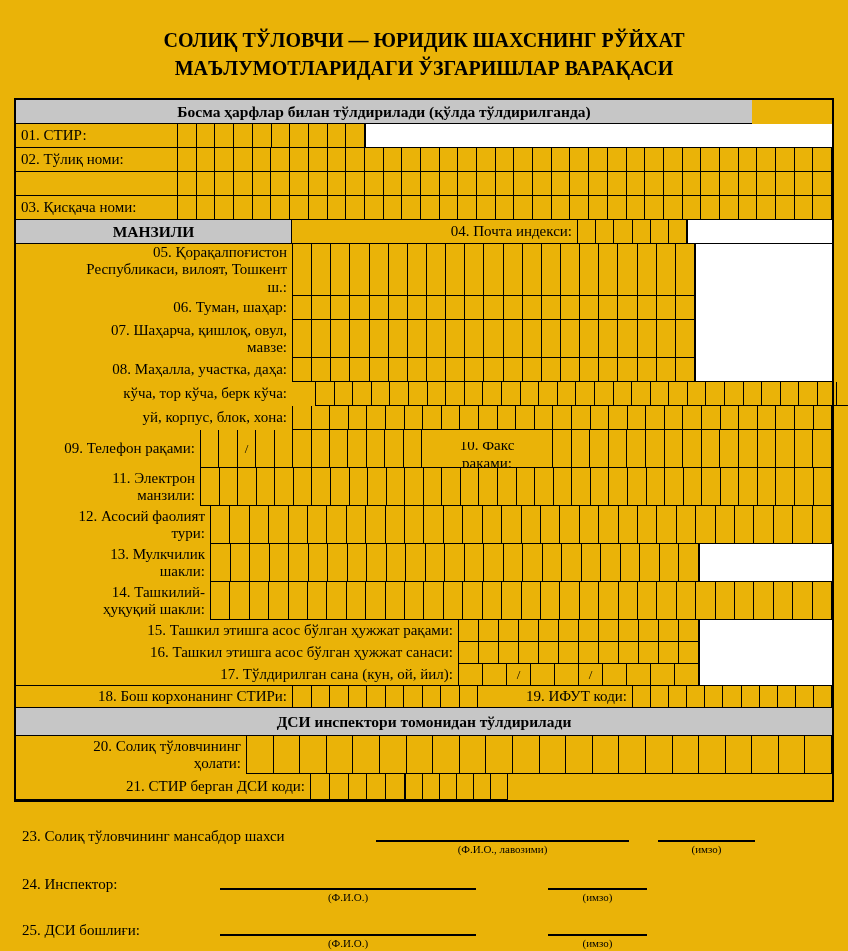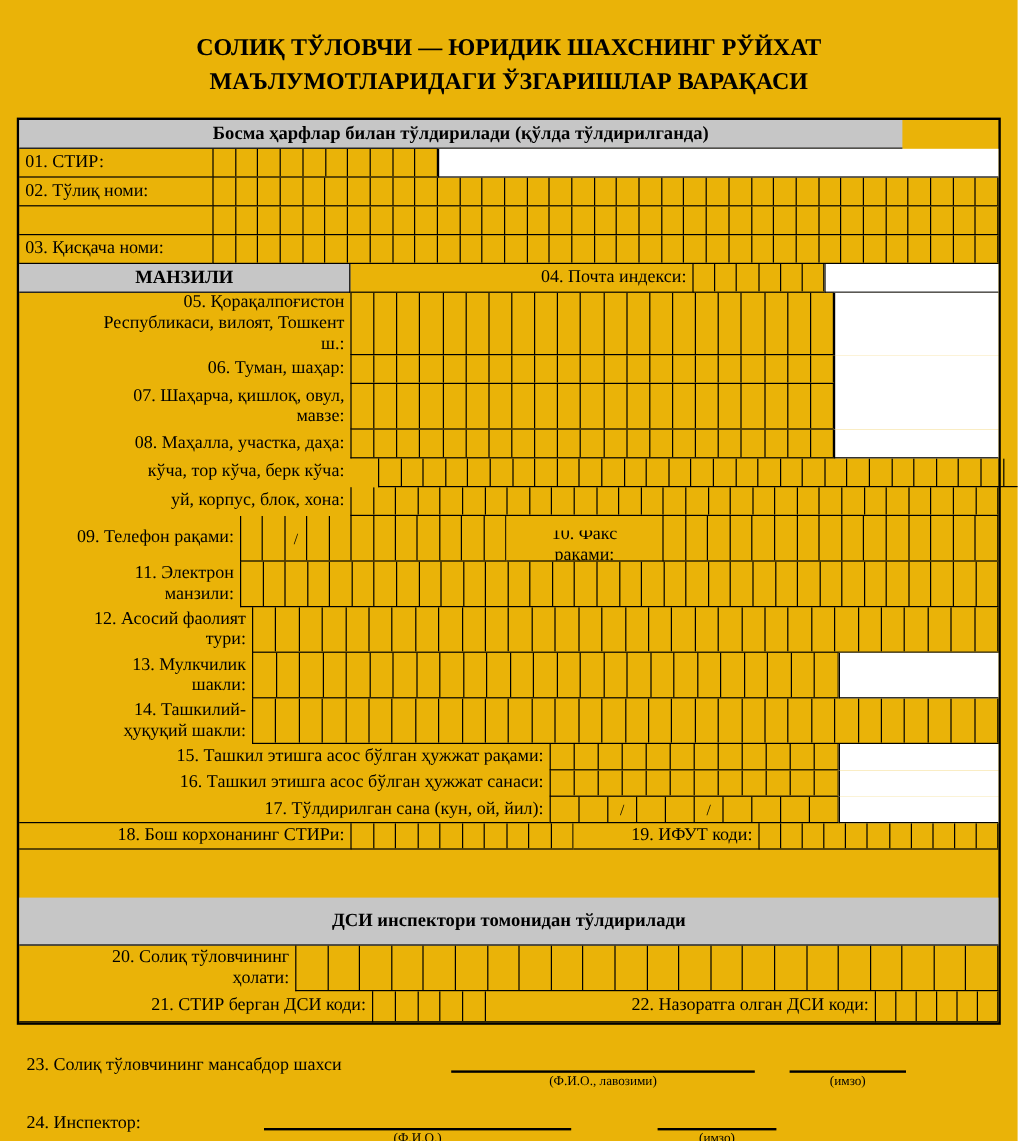--- a/index.html
+++ b/index.html
@@ -621,21 +621,21 @@
           <div class="cell"></div>
           <div class="cell"></div>
           <div class="cell"></div>
           <div class="cell"></div>
           <div class="cell"></div>
           <div class="cell"></div>
           <div class="cell"></div>
           <div class="cell"></div>
         </div>
       </div>
-      <div class="row" style="height: 40px; margin-top: 40px;">
+      <div class="row" style="height: 28px;">
         <div class="seg bb header-seg" style="width: 816px;">ДСИ инспектори томонидан тўлдирилади</div>
       </div>
       <div class="row" style="height: 38px;">
         <div class="seg label-seg align-right" style="width: 230px;">20. Солиқ тўловчининг
 ҳолати:</div>
         <div class="seg bb boxes-seg" style="width: 586px;">
           <div class="cell"></div>
           <div class="cell"></div>
           <div class="cell"></div>
           <div class="cell"></div>
@@ -661,21 +661,20 @@
       </div>
       <div class="row" style="height: 26px;">
         <div class="seg bb label-seg align-right" style="width: 294px;">21. СТИР берган ДСИ коди:</div>
         <div class="seg bb boxes-seg" style="width: 95px;">
           <div class="cell"></div>
           <div class="cell"></div>
           <div class="cell"></div>
           <div class="cell"></div>
           <div class="cell"></div>
         </div>
-        <div class="seg bb label-seg align-right" style="width: 324px;">22. Назоратга олган ДСИ коди:</div>
         <div class="seg bb boxes-seg" style="width: 103px;">
           <div class="cell"></div>
           <div class="cell"></div>
           <div class="cell"></div>
           <div class="cell"></div>
           <div class="cell"></div>
           <div class="cell"></div>
         </div>
       </div>
     </div>

